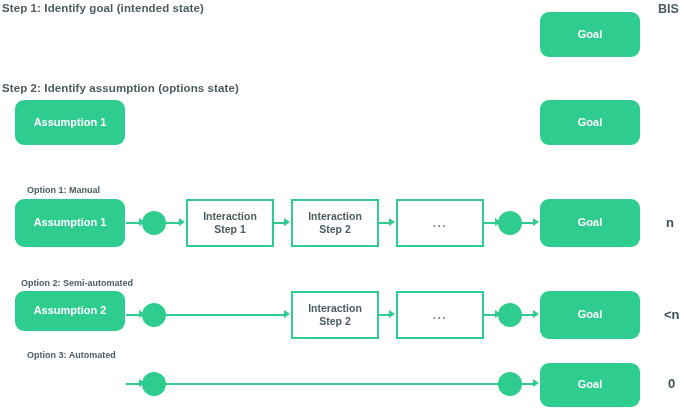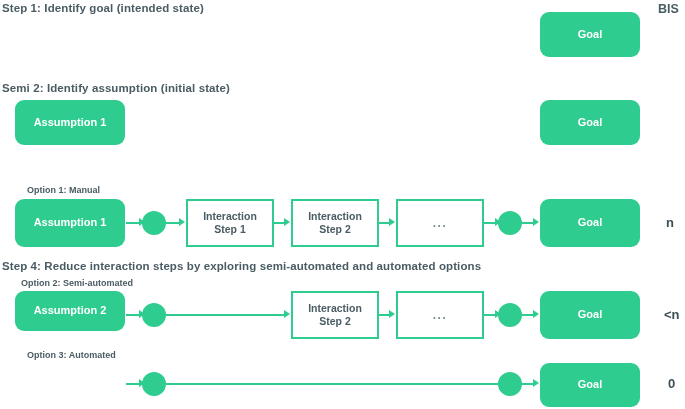--- a/index.html
+++ b/index.html
@@ -114,21 +114,21 @@
 <body>
 
 <div class="canvas">
 
   <div class="corner-label" style="left:658px; top:2px;">BIS</div>
 
   <div class="step-title" style="left:2px; top:2px;">Step 1: Identify goal (intended state)</div>
 
   <div class="node node-filled" style="left:540px; top:12px; width:100px; height:45px;">Goal</div>
 
-  <div class="step-title" style="left:2px; top:82px;">Semi 2: Identify assumption (initial state)</div>
+  <div class="step-title" style="left:2px; top:82px;">Step 2: Identify assumption (options state)</div>
 
   <div class="node node-filled" style="left:15px; top:100px; width:110px; height:45px;">Assumption 1</div>
 
   <div class="node node-filled" style="left:540px; top:100px; width:100px; height:45px;">Goal</div>
 
 
   <div class="option-label" style="left:27px; top:185px;">Option 1: Manual</div>
 
   <div class="node node-filled" style="left:15px; top:199px; width:110px; height:48px;">Assumption 1</div>
 
@@ -161,21 +161,20 @@
   <div class="arrowhead" style="left:495px; top:218px;"></div>
   <div class="dot" style="left:498px; top:211px; width:24px; height:24px;"></div>
 
   <div class="edge" style="left:522px; top:222px; width:12px;"></div>
   <div class="arrowhead" style="left:533px; top:218px;"></div>
 
   <div class="node node-filled" style="left:540px; top:199px; width:100px; height:48px;">Goal</div>
 
   <div class="count-label" style="left:666px; top:215px;">n</div>
 
-  <div class="step-title" style="left:2px; top:260px;">Step 4: Reduce interaction steps by exploring semi-automated and automated options</div>
 
   <div class="option-label" style="left:21px; top:278px;">Option 2: Semi-automated</div>
 
   <div class="node node-filled" style="left:15px; top:291px; width:110px; height:40px;">Assumption 2</div>
 
   <div class="edge" style="left:126px; top:314px; width:14px;"></div>
   <div class="arrowhead" style="left:139px; top:310px;"></div>
   <div class="dot" style="left:142px; top:303px; width:24px; height:24px;"></div>
 
   <div class="edge" style="left:166px; top:314px; width:119px;"></div>

